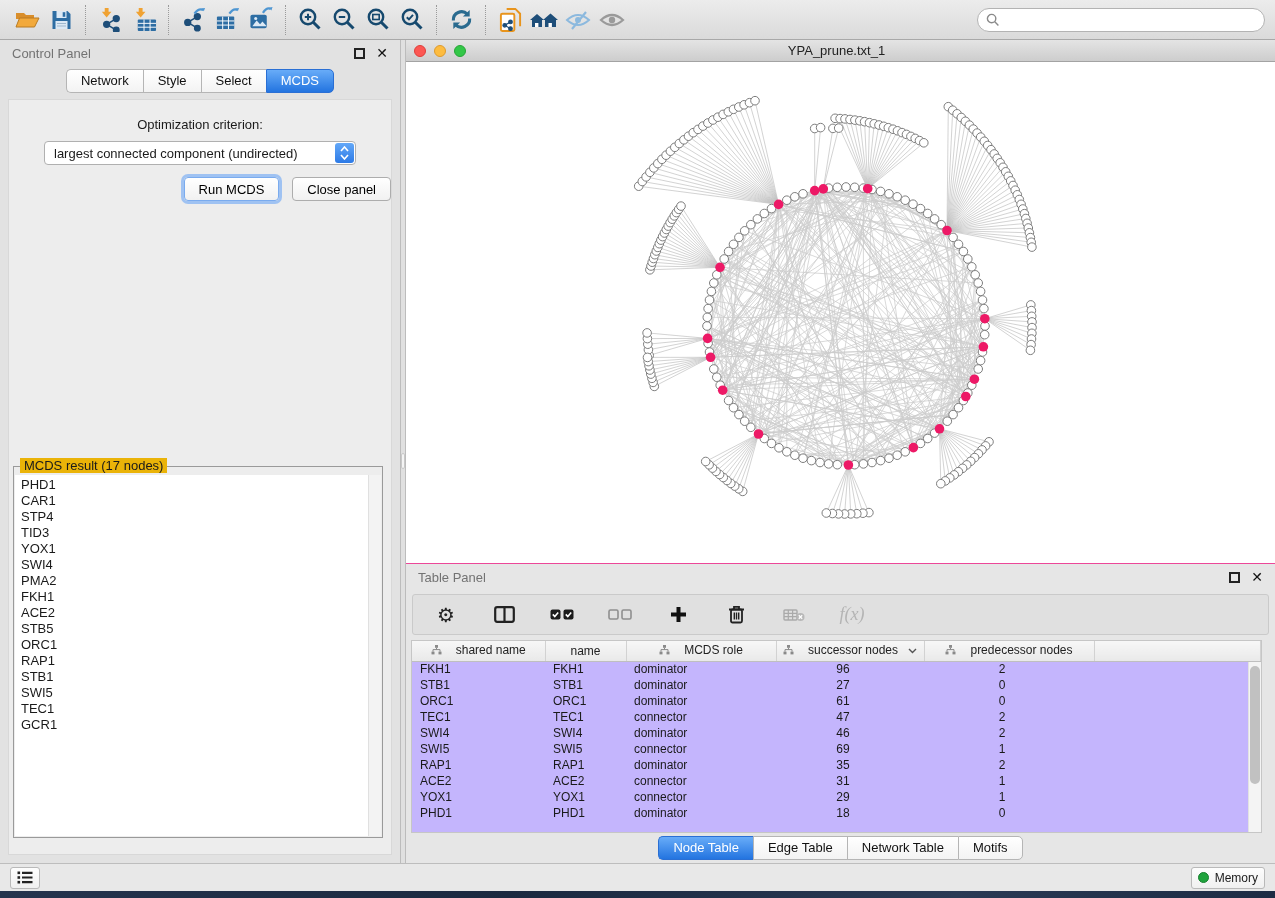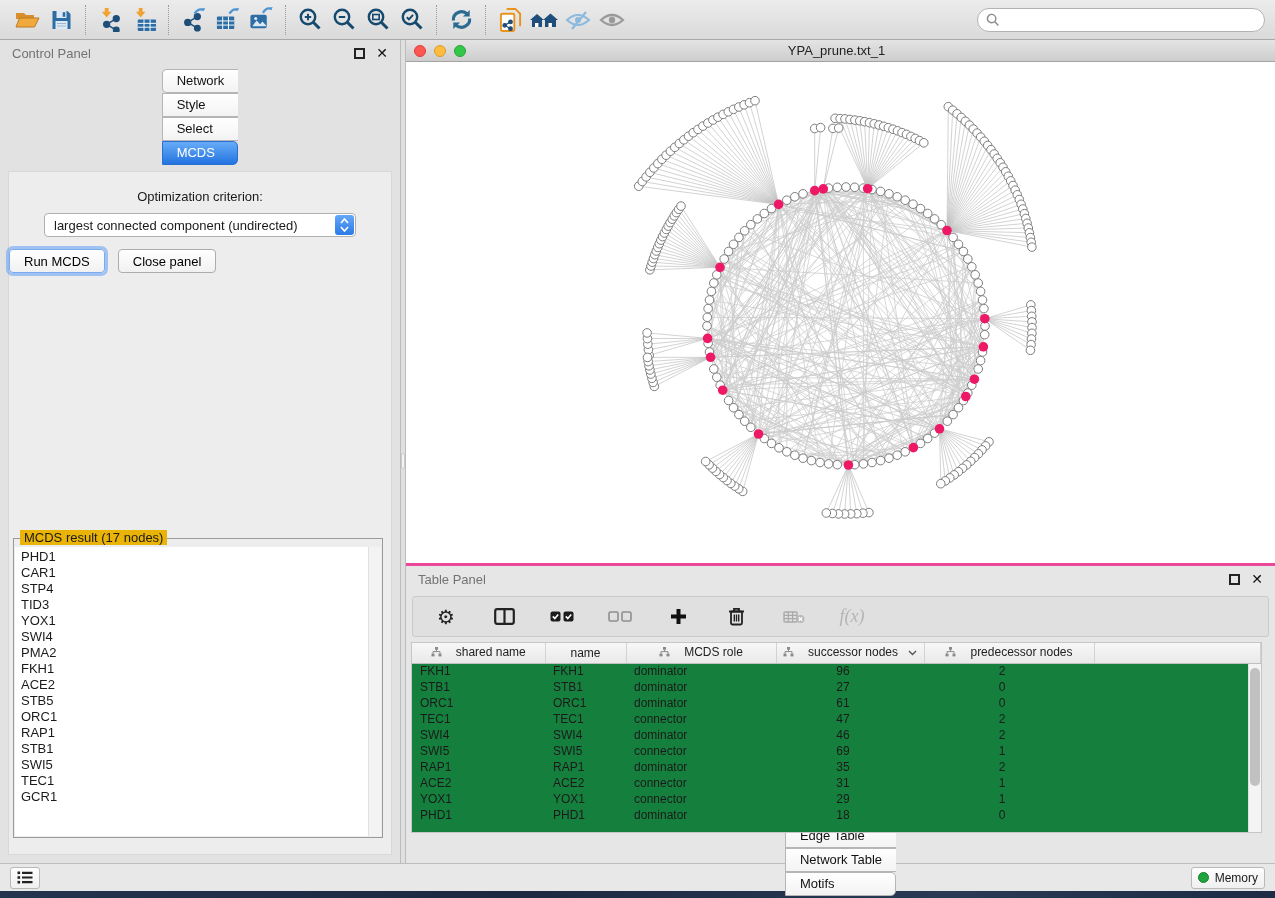--- a/index.html
+++ b/index.html
@@ -17,31 +17,31 @@
   .main { display:flex; height:823px; }
 
   
   .control-panel { width:400px; background:#e2e2e2; display:flex; flex-direction:column; position:relative; }
   .panel-head { height:27px; display:flex; align-items:center; padding:0 12px; }
   .panel-title { font-size:13px; color:#737373; }
   .win-ctrls { margin-left:auto; display:flex; align-items:center; gap:11px; }
   .float-btn { width:11px; height:11px; border:2px solid #222; display:inline-block; }
   .close-btn { font-size:14px; font-weight:bold; color:#111; line-height:11px; }
   .tabs-row { display:flex; justify-content:center; padding:2px 0 6px; }
-  .seg { display:flex;flex-direction:column; }
+  .seg { display:flex; }
   .seg-tab { padding:3px 14px 4px; background:linear-gradient(#ffffff,#f3f3f3); border:1px solid #b5b5b5; border-right-width:0; font-size:13px; color:#111; cursor:default; }
   .seg-tab:first-child { border-radius:5px 0 0 5px; }
   .seg-tab:last-child { border-radius:0 5px 5px 0; border-right-width:1px; }
   .seg-tab.active { background:linear-gradient(#68acf8,#2374e0); border-color:#2a6fd4; color:#fff; }
   .cp-body { flex:1; margin:0 8px 8px; background:#ededed; border:1px solid #d8d8d8; position:relative; }
   .opt-label { text-align:center; margin-top:17px; }
   .opt-select { width:312px; height:24px; margin:9px auto 0; background:#fff; border:1px solid #b0b0b0; border-radius:4px; position:relative; display:flex; align-items:center; padding-left:9px; }
   .opt-select .sel-text { font-size:13px; }
   .spinner { position:absolute; right:1px; top:1px; bottom:1px; width:19px; border-radius:3px; background:linear-gradient(#63a8f8,#2d7ae6); display:flex; flex-direction:column; align-items:center; justify-content:center; gap:2px; }
-  .btn-row { display:flex; justify-content:flex-start; gap:13px; margin-top:12px; }
+  .btn-row { display:flex; justify-content:flex-end; gap:13px; margin-top:12px; }
   .pbtn { height:24px; padding:0 14px; background:linear-gradient(#ffffff,#f1f1f1); border:1px solid #adadad; border-radius:4px; font-size:13px; }
   .pbtn.focused { box-shadow:0 0 0 3px rgba(94,158,245,.55); border-color:#7aabee; }
   .result-box { position:absolute; left:4px; right:8px; top:366px; bottom:16px; border:1px solid #9a9a9a; }
   .result-legend { position:absolute; top:-9px; left:6px; background:#eab308; padding:0 4px; font-size:13px; }
   .result-list { position:absolute; inset:8px 1px 1px 1px; background:#fff; overflow:hidden; }
   .result-inner { position:absolute; inset:0 13px 0 0; padding:2px 0 0 6px; }
   .list-item { line-height:16px; font-size:13px; }
   .vtrack { position:absolute; right:0; top:0; bottom:0; width:13px; background:#f3f3f3; border-left:1px solid #e0e0e0; }
 
   
@@ -55,25 +55,25 @@
   .lights { display:flex; gap:8px; }
   .light { width:12px; height:12px; border-radius:50%; }
   .light.red { background:#fc5753; border:1px solid #df3e3a; }
   .light.yellow { background:#fdbc40; border:1px solid #de9b2d; }
   .light.green { background:#33c748; border:1px solid #27a537; }
   .net-title { position:absolute; left:0; right:8px; text-align:center; font-size:13px; color:#222; }
   .net-canvas { flex:1; background:#fff; position:relative; }
   .net-canvas svg { position:absolute; inset:0; }
 
   
-  .table-panel { flex:1; background:#e6e6e6; display:flex; flex-direction:column; border-top:3px solid #ec4899; }
+  .table-panel { flex:1; background:#e6e6e6; display:flex; flex-direction:column; border-top:1px solid #ec4899; }
   .tp-toolbar { margin:3px 6px 0; height:41px; background:#e0e0e0; border:1px solid #cacaca; border-radius:3px; display:flex; align-items:center; gap:24px; padding:0 16px; }
   .gear-glyph { font-size:20px; line-height:20px; color:#222; }
   .fx-glyph { font-family:"Liberation Serif","DejaVu Serif",serif; font-style:italic; font-size:18px; color:#b4b4b4; }
-  .tp-table-wrap { flex:1; margin:5px 13px 0 5px; background:#15803d; border:1px solid #c6c6c6; position:relative; overflow:hidden; }
+  .tp-table-wrap { flex:1; margin:5px 13px 0 5px; background:#c4b5fd; border:1px solid #c6c6c6; position:relative; overflow:hidden; }
   table.nodes { border-collapse:collapse; width:100%; table-layout:fixed; }
   table.nodes th { height:20px; background:linear-gradient(#f7f7f7,#e9e9e9); border-right:1px solid #d2d2d2; border-bottom:1px solid #bfbfbf; font-weight:normal; font-size:12px; color:#222; text-align:center; overflow:hidden; white-space:nowrap; }
   table.nodes th .th-icon { margin-right:14px; vertical-align:-1px; }
   table.nodes th .th-sort { margin-left:10px; }
   table.nodes td { height:16px; font-size:12px; white-space:nowrap; overflow:hidden; }
   td.txt { text-align:left; padding-left:8px; }
   td.num { text-align:center; padding-right:14px; }
   .tbl-vtrack { position:absolute; right:0; top:21px; bottom:0; width:13px; background:#f4f4f4; border-left:1px solid #e2e2e2; }
   .tbl-thumb { position:absolute; left:1px; right:1px; top:4px; height:118px; background:#c1c1c1; border-radius:6px; }
   .tp-tabs { height:30px; display:flex; justify-content:center; align-items:center; }

